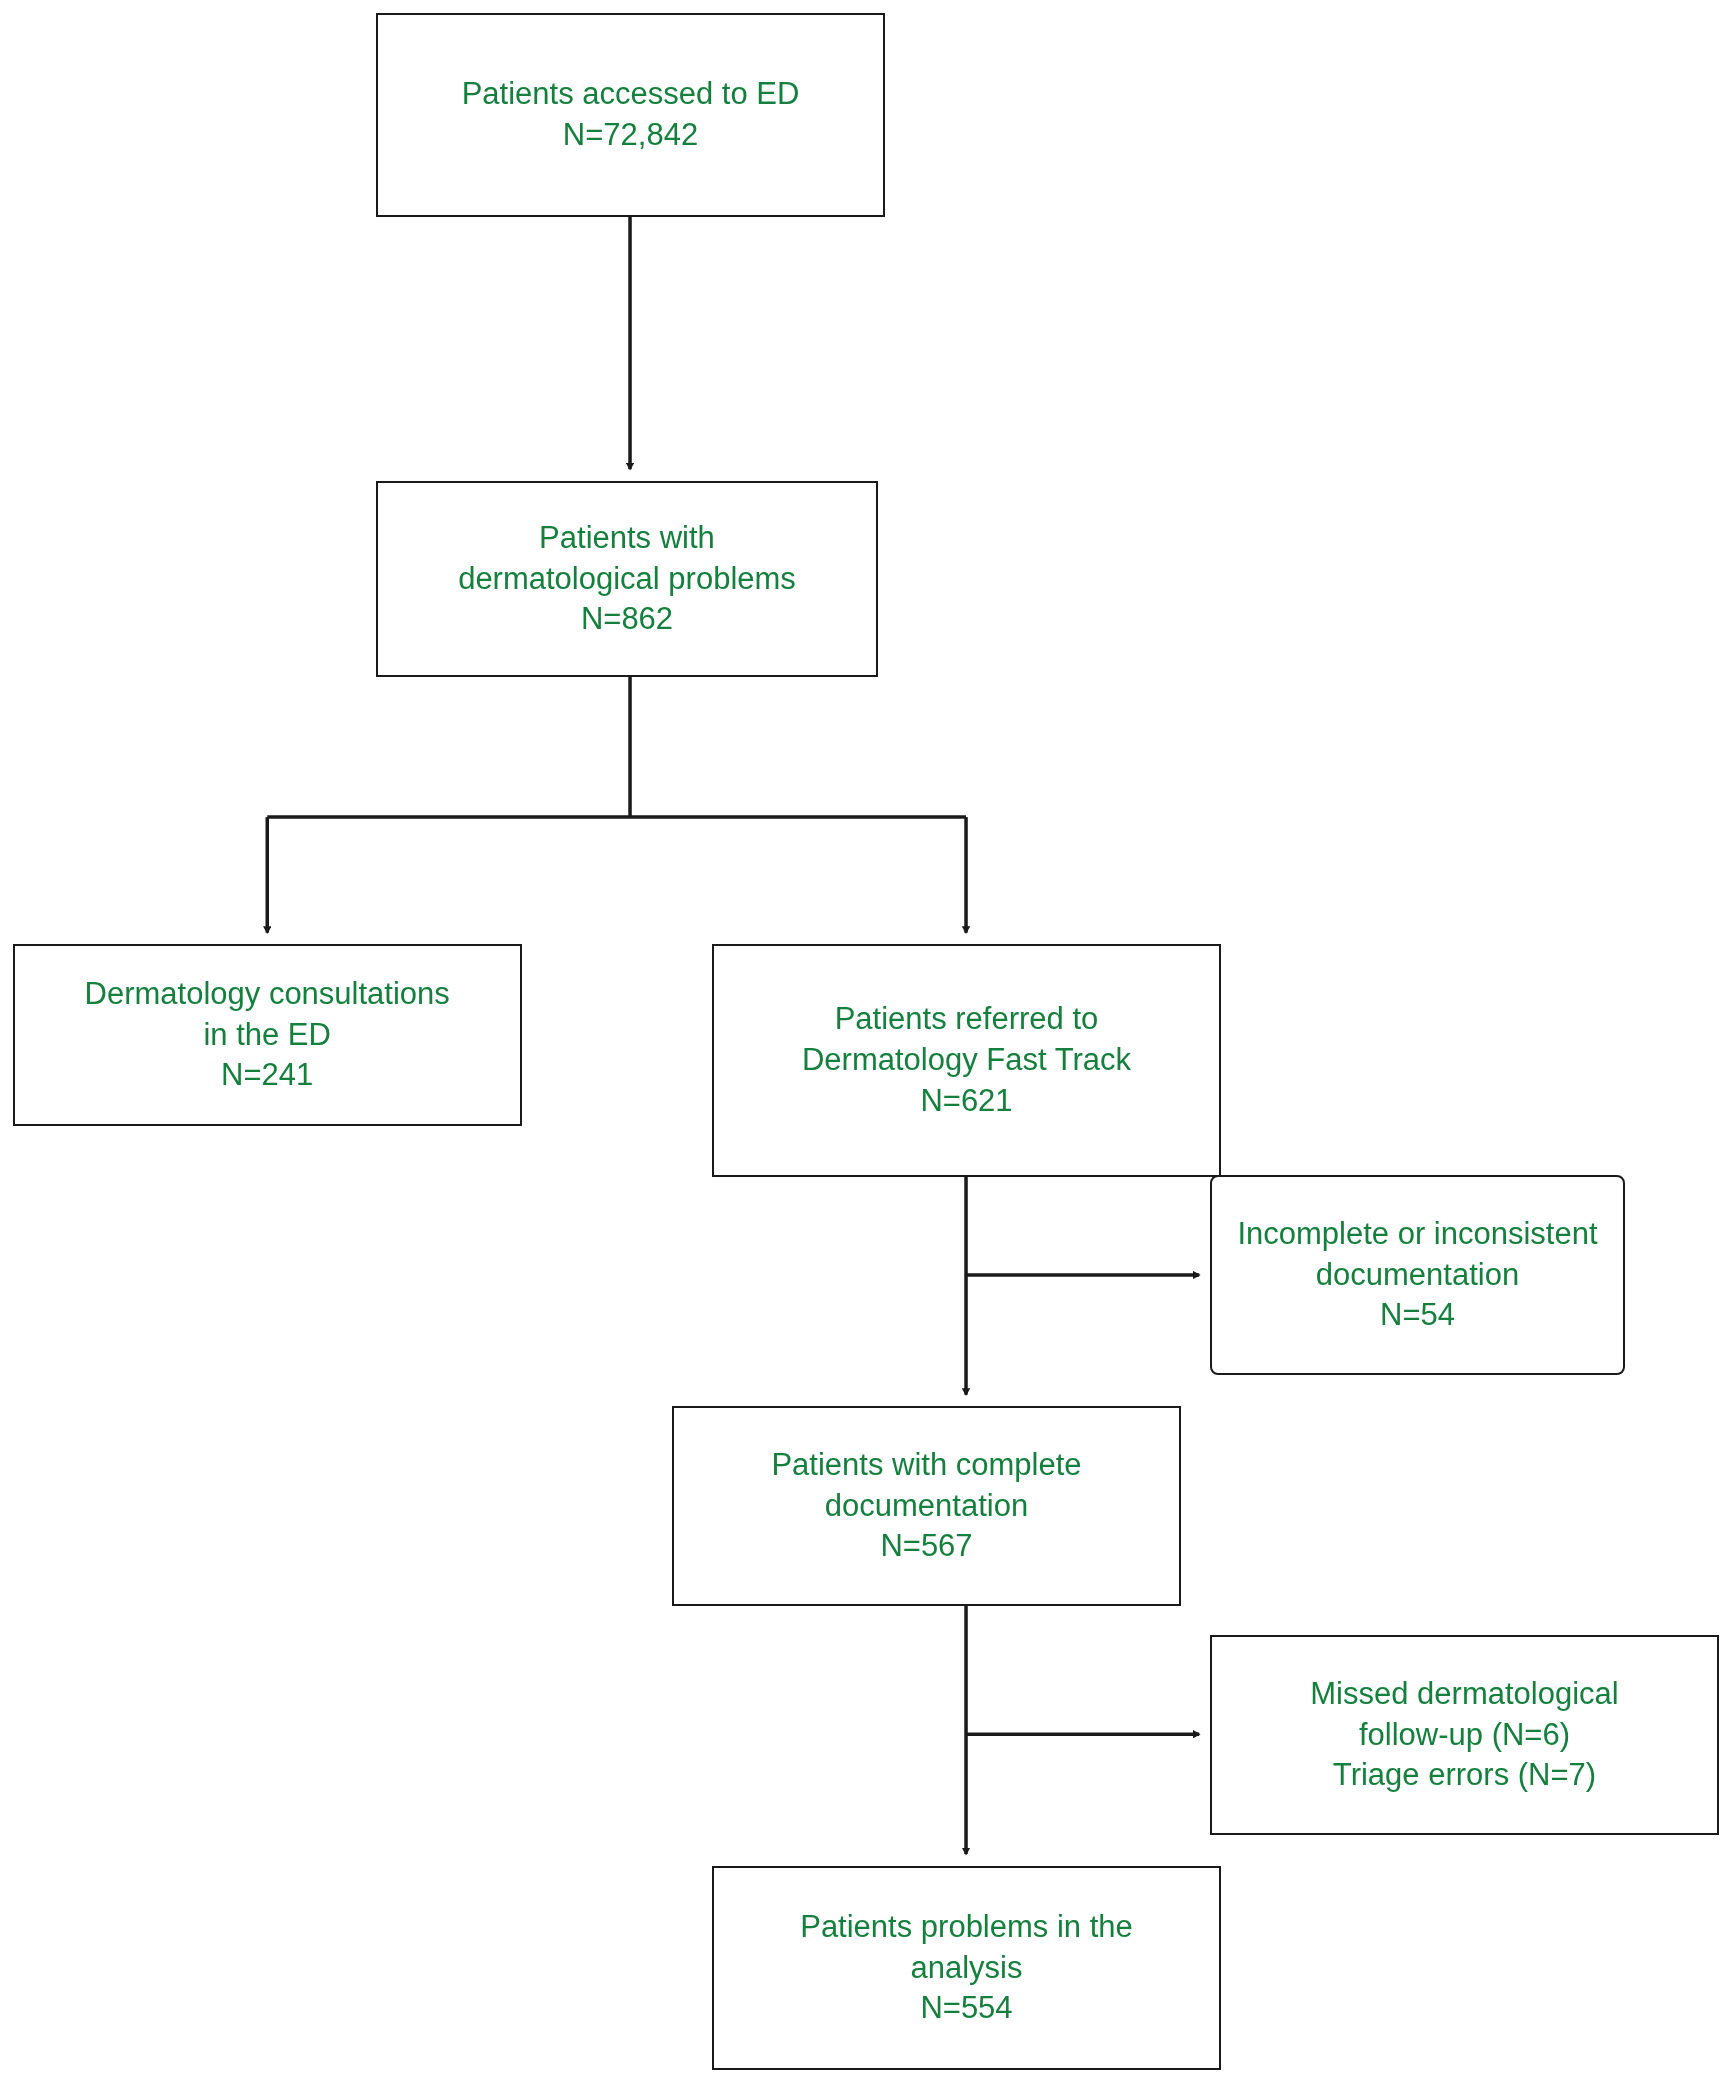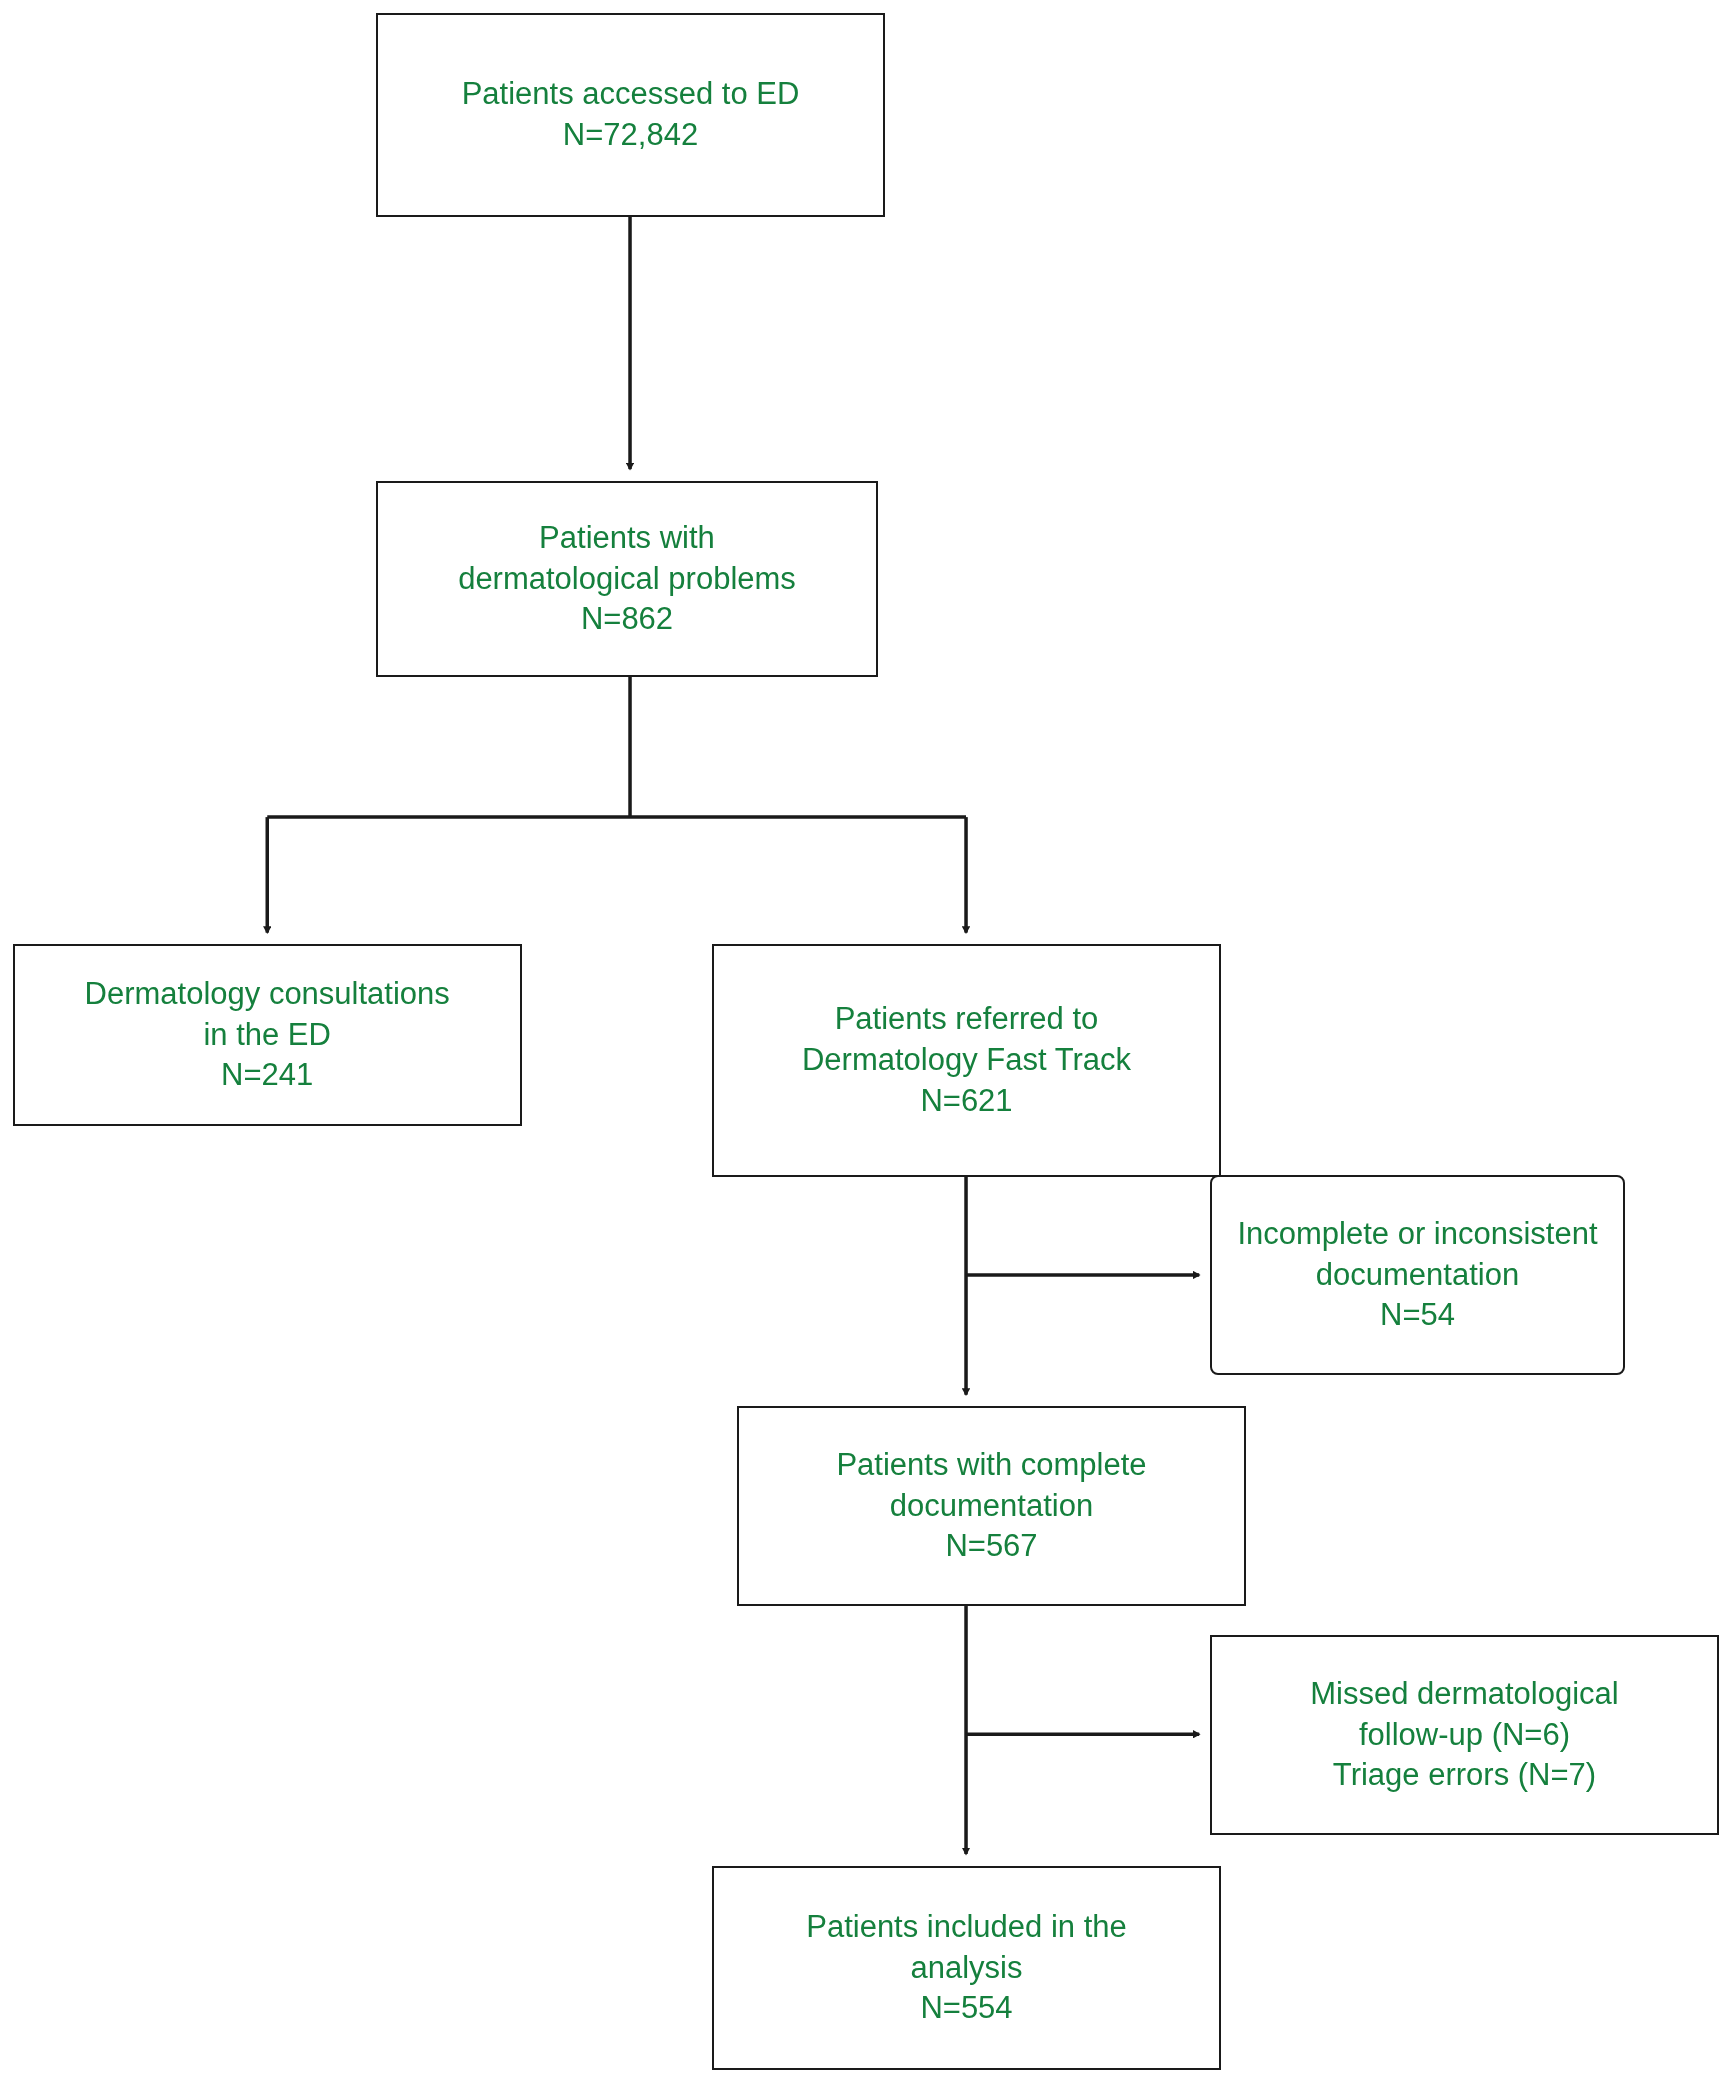--- a/index.html
+++ b/index.html
@@ -121,38 +121,38 @@
   </div>
 
   <div class="node" id="n4" style="left: 1210px; top: 1175px; width: 415px; height: 200px; border-radius: 8px;">
     <span class="lines">
       <span>Incomplete or inconsistent</span>
       <span>documentation</span>
       <span>N=54</span>
     </span>
   </div>
 
-  <div class="node" id="n5" style="left: 737px; top: 1406px; width: 509px; height: 200px;">
+  <div class="node" id="n5" style="left: 672px; top: 1406px; width: 509px; height: 200px;">
     <span class="lines">
       <span>Patients with complete</span>
       <span>documentation</span>
       <span>N=567</span>
     </span>
   </div>
 
   <div class="node" id="n6" style="left: 1210px; top: 1635px; width: 509px; height: 200px;">
     <span class="lines">
       <span>Missed dermatological</span>
       <span>follow-up (N=6)</span>
       <span>Triage errors (N=7)</span>
     </span>
   </div>
 
   <div class="node" id="n7" style="left: 712px; top: 1866px; width: 509px; height: 204px;">
     <span class="lines">
-      <span>Patients included in the</span>
+      <span>Patients problems in the</span>
       <span>analysis</span>
       <span>N=554</span>
     </span>
   </div>
 
 </div>
 
 
 </body></html>

